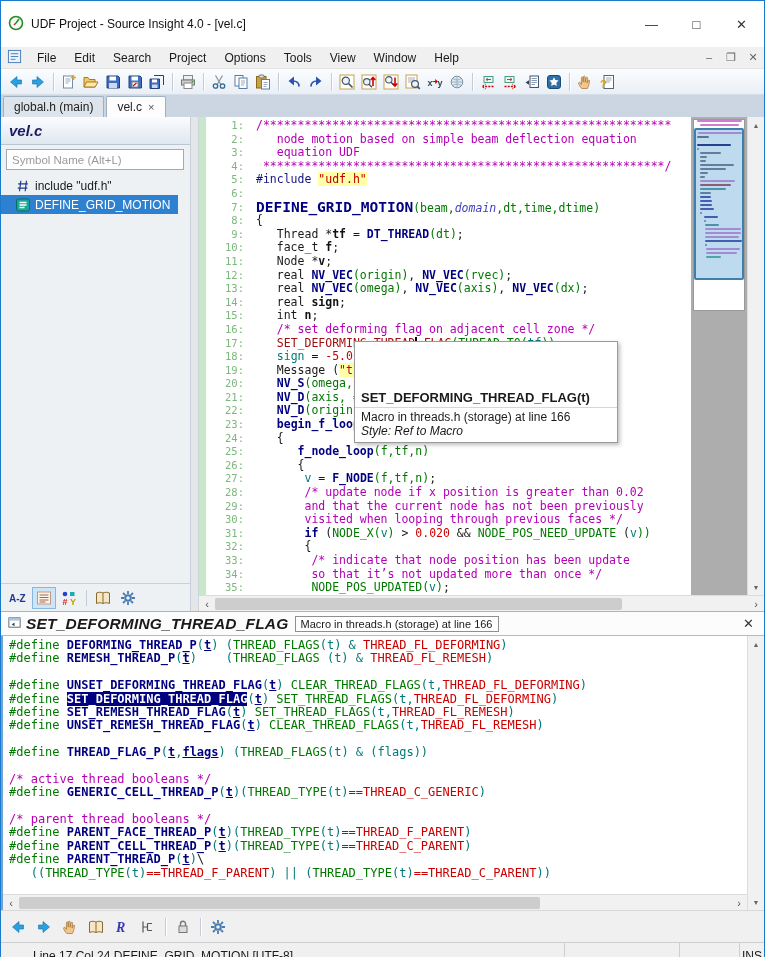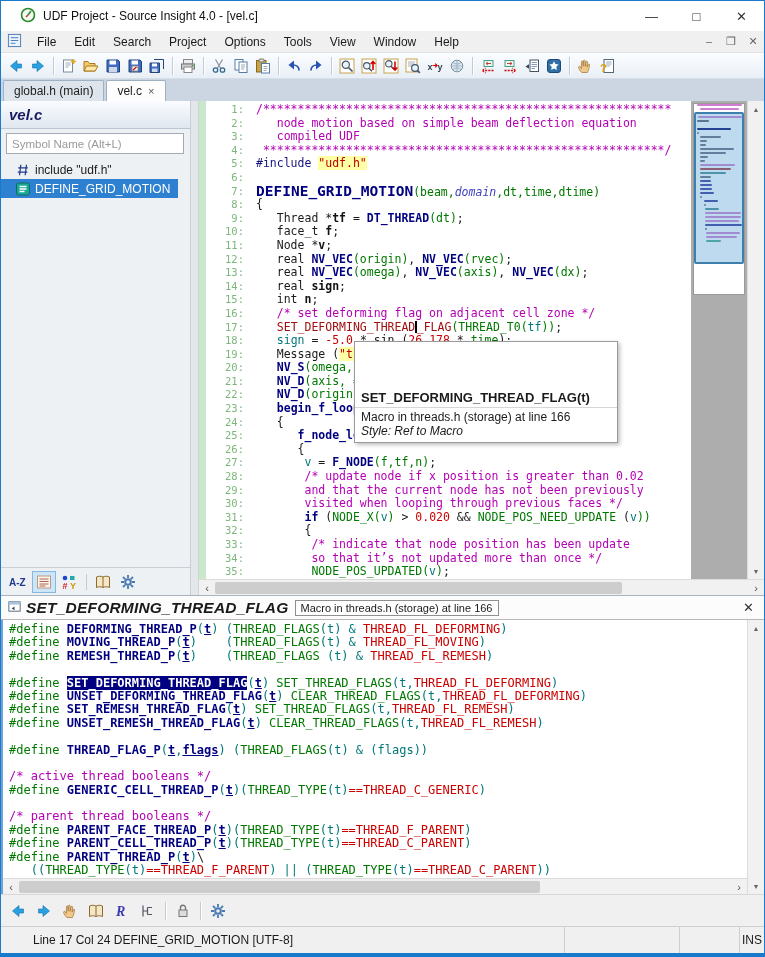--- a/index.html
+++ b/index.html
@@ -1,21 +1,21 @@
 <!DOCTYPE html>
 <html><head>
 <meta charset="utf-8">
 <style>
   * { margin:0; padding:0; box-sizing:border-box; }
   html,body { width:765px; height:957px; overflow:hidden; }
   body { font-family:"Liberation Sans", sans-serif; font-size:12px; color:#1a1a1a; background:#fff; }
   .window { width:765px; height:957px; border:1px solid #1979ca; display:flex; flex-direction:column; background:#fff; }
 
   
-  .titlebar { height:30px; display:flex; align-items:center; background:#fff; padding-left:19px; flex:0 0 auto; }
+  .titlebar { height:46px; display:flex; align-items:center; background:#fff; padding-left:7px; flex:0 0 auto; }
   .titlebar .title { margin-left:7px; font-size:12px; color:#111; flex:1 1 auto; }
   .winbtns { display:flex; height:100%; }
   .winbtn { width:45px; display:flex; align-items:center; justify-content:center; font-size:13px; color:#333; cursor:default; }
 
   
   .menubar { height:22px; background:#f0f0f0; display:flex; align-items:center; border-bottom:1px solid #e2e2e2; flex:0 0 auto; }
   .menubar .mdi-doc { margin:0 6px 0 6px; }
   .menuitem { padding:2px 9px; font-size:12px; }
   .mdi-ctrls { margin-left:auto; display:flex; }
   .mdi-btn { width:22px; text-align:center; color:#666; font-size:11px; }
@@ -446,21 +446,21 @@
             <div class="ln">30:</div>
             <div class="ln">31:</div>
             <div class="ln">32:</div>
             <div class="ln">33:</div>
             <div class="ln">34:</div>
             <div class="ln">35:</div>
           </div>
         <div class="code" id="code">
             <div class="code-line"><span class="tok-cm">/***********************************************************</span></div>
             <div class="code-line"><span class="tok-cm">   node motion based on simple beam deflection equation</span></div>
-            <div class="code-line"><span class="tok-cm">   compiled UDF</span></div>
+            <div class="code-line"><span class="tok-cm">   equation UDF</span></div>
             <div class="code-line"><span class="tok-cm"> **********************************************************/</span></div>
             <div class="code-line"><span class="tok-pre">#include </span><span class="tok-str">"udf.h"</span></div>
             <div class="code-line"></div>
             <div class="code-line"><span class="tok-deff">DEFINE_GRID_MOTION</span><span class="tok-g">(beam,</span><span class="tok-dom">domain</span><span class="tok-g">,dt,time,dtime)</span></div>
             <div class="code-line"><span class="tok-k">{</span></div>
             <div class="code-line"><span class="tok-k">   Thread *</span><span class="tok-b">tf</span><span class="tok-k"> = </span><span class="tok-mac">DT_THREAD</span><span class="tok-g">(dt)</span><span class="tok-k">;</span></div>
             <div class="code-line"><span class="tok-k">   face_t </span><span class="tok-b">f</span><span class="tok-k">;</span></div>
             <div class="code-line"><span class="tok-k">   Node *</span><span class="tok-b">v</span><span class="tok-k">;</span></div>
             <div class="code-line"><span class="tok-k">   real </span><span class="tok-mac">NV_VEC</span><span class="tok-g">(origin)</span><span class="tok-k">, </span><span class="tok-mac">NV_VEC</span><span class="tok-g">(rvec)</span><span class="tok-k">;</span></div>
             <div class="code-line"><span class="tok-k">   real </span><span class="tok-mac">NV_VEC</span><span class="tok-g">(omega)</span><span class="tok-k">, </span><span class="tok-mac">NV_VEC</span><span class="tok-g">(axis)</span><span class="tok-k">, </span><span class="tok-mac">NV_VEC</span><span class="tok-g">(dx)</span><span class="tok-k">;</span></div>
@@ -549,25 +549,24 @@
         </svg>
     </span>
     <span class="ctx-title">SET_DEFORMING_THREAD_FLAG</span>
     <span class="ctx-info">Macro in threads.h (storage) at line 166</span>
     <span class="ctx-close">✕</span>
   </div>
   <div class="ctx-wrap">
     <div class="ctx-left">
       <div class="ctx-body" id="ctxbody">
           <div class="ctx-line"><span class="tok-g">#define </span><span class="tok-n">DEFORMING_THREAD_P</span><span class="tok-t">(</span><span class="tok-nu">t</span><span class="tok-t">) </span><span class="tok-t">(</span><span class="tok-g">THREAD_FLAGS</span><span class="tok-t">(t) &amp; </span><span class="tok-r">THREAD_FL_DEFORMING</span><span class="tok-t">)</span></div>
-          <div class="ctx-line"><span class="tok-g">#define </span><span class="tok-n">MOVING_THREAD_P</span><span class="tok-t">(</span><span class="tok-nu">t</span><span class="tok-t">)    </span><span class="tok-t">(</span><span class="tok-g">THREAD_FLAGS</span><span class="tok-t">(t) &amp; </span><span class="tok-r">THREAD_FL_MOVING</span><span class="tok-t">)</span></div>
           <div class="ctx-line"><span class="tok-g">#define </span><span class="tok-n">REMESH_THREAD_P</span><span class="tok-t">(</span><span class="tok-nu">t</span><span class="tok-t">)    </span><span class="tok-t">(</span><span class="tok-g">THREAD_FLAGS </span><span class="tok-t">(t) &amp; </span><span class="tok-r">THREAD_FL_REMESH</span><span class="tok-t">)</span></div>
           <div class="ctx-line"></div>
+          <div class="ctx-line"><span class="tok-g">#define </span><span class="tok-n">UNSET_DEFORMING_THREAD_FLAG</span><span class="tok-t">(</span><span class="tok-nu">t</span><span class="tok-t">) </span><span class="tok-g">CLEAR_THREAD_FLAGS</span><span class="tok-t">(t,</span><span class="tok-r">THREAD_FL_DEFORMING</span><span class="tok-t">)</span></div>
           <div class="ctx-line"><span class="tok-g">#define </span><span class="tok-hl">SET_DEFORMING_THREAD_FLAG</span><span class="tok-t">(</span><span class="tok-nu">t</span><span class="tok-t">) </span><span class="tok-g">SET_THREAD_FLAGS</span><span class="tok-t">(t,</span><span class="tok-r">THREAD_FL_DEFORMING</span><span class="tok-t">)</span></div>
-          <div class="ctx-line"><span class="tok-g">#define </span><span class="tok-n">UNSET_DEFORMING_THREAD_FLAG</span><span class="tok-t">(</span><span class="tok-nu">t</span><span class="tok-t">) </span><span class="tok-g">CLEAR_THREAD_FLAGS</span><span class="tok-t">(t,</span><span class="tok-r">THREAD_FL_DEFORMING</span><span class="tok-t">)</span></div>
           <div class="ctx-line"><span class="tok-g">#define </span><span class="tok-n">SET_REMESH_THREAD_FLAG</span><span class="tok-t">(</span><span class="tok-nu">t</span><span class="tok-t">) </span><span class="tok-g">SET_THREAD_FLAGS</span><span class="tok-t">(t,</span><span class="tok-r">THREAD_FL_REMESH</span><span class="tok-t">)</span></div>
           <div class="ctx-line"><span class="tok-g">#define </span><span class="tok-n">UNSET_REMESH_THREAD_FLAG</span><span class="tok-t">(</span><span class="tok-nu">t</span><span class="tok-t">) </span><span class="tok-g">CLEAR_THREAD_FLAGS</span><span class="tok-t">(t,</span><span class="tok-r">THREAD_FL_REMESH</span><span class="tok-t">)</span></div>
           <div class="ctx-line"></div>
           <div class="ctx-line"><span class="tok-g">#define </span><span class="tok-n">THREAD_FLAG_P</span><span class="tok-t">(</span><span class="tok-nu">t</span><span class="tok-t">,</span><span class="tok-nu">flags</span><span class="tok-t">) </span><span class="tok-t">(</span><span class="tok-g">THREAD_FLAGS</span><span class="tok-t">(t) &amp; (flags))</span></div>
           <div class="ctx-line"></div>
           <div class="ctx-line"><span class="tok-cm">/* active thread booleans */</span></div>
           <div class="ctx-line"><span class="tok-g">#define </span><span class="tok-n">GENERIC_CELL_THREAD_P</span><span class="tok-t">(</span><span class="tok-nu">t</span><span class="tok-t">)(</span><span class="tok-g">THREAD_TYPE</span><span class="tok-t">(t)</span><span class="tok-r">==THREAD_C_GENERIC</span><span class="tok-t">)</span></div>
           <div class="ctx-line"></div>
           <div class="ctx-line"><span class="tok-cm">/* parent thread booleans */</span></div>
           <div class="ctx-line"><span class="tok-g">#define </span><span class="tok-n">PARENT_FACE_THREAD_P</span><span class="tok-t">(</span><span class="tok-nu">t</span><span class="tok-t">)(</span><span class="tok-g">THREAD_TYPE</span><span class="tok-t">(t)</span><span class="tok-r">==THREAD_F_PARENT</span><span class="tok-t">)</span></div>

